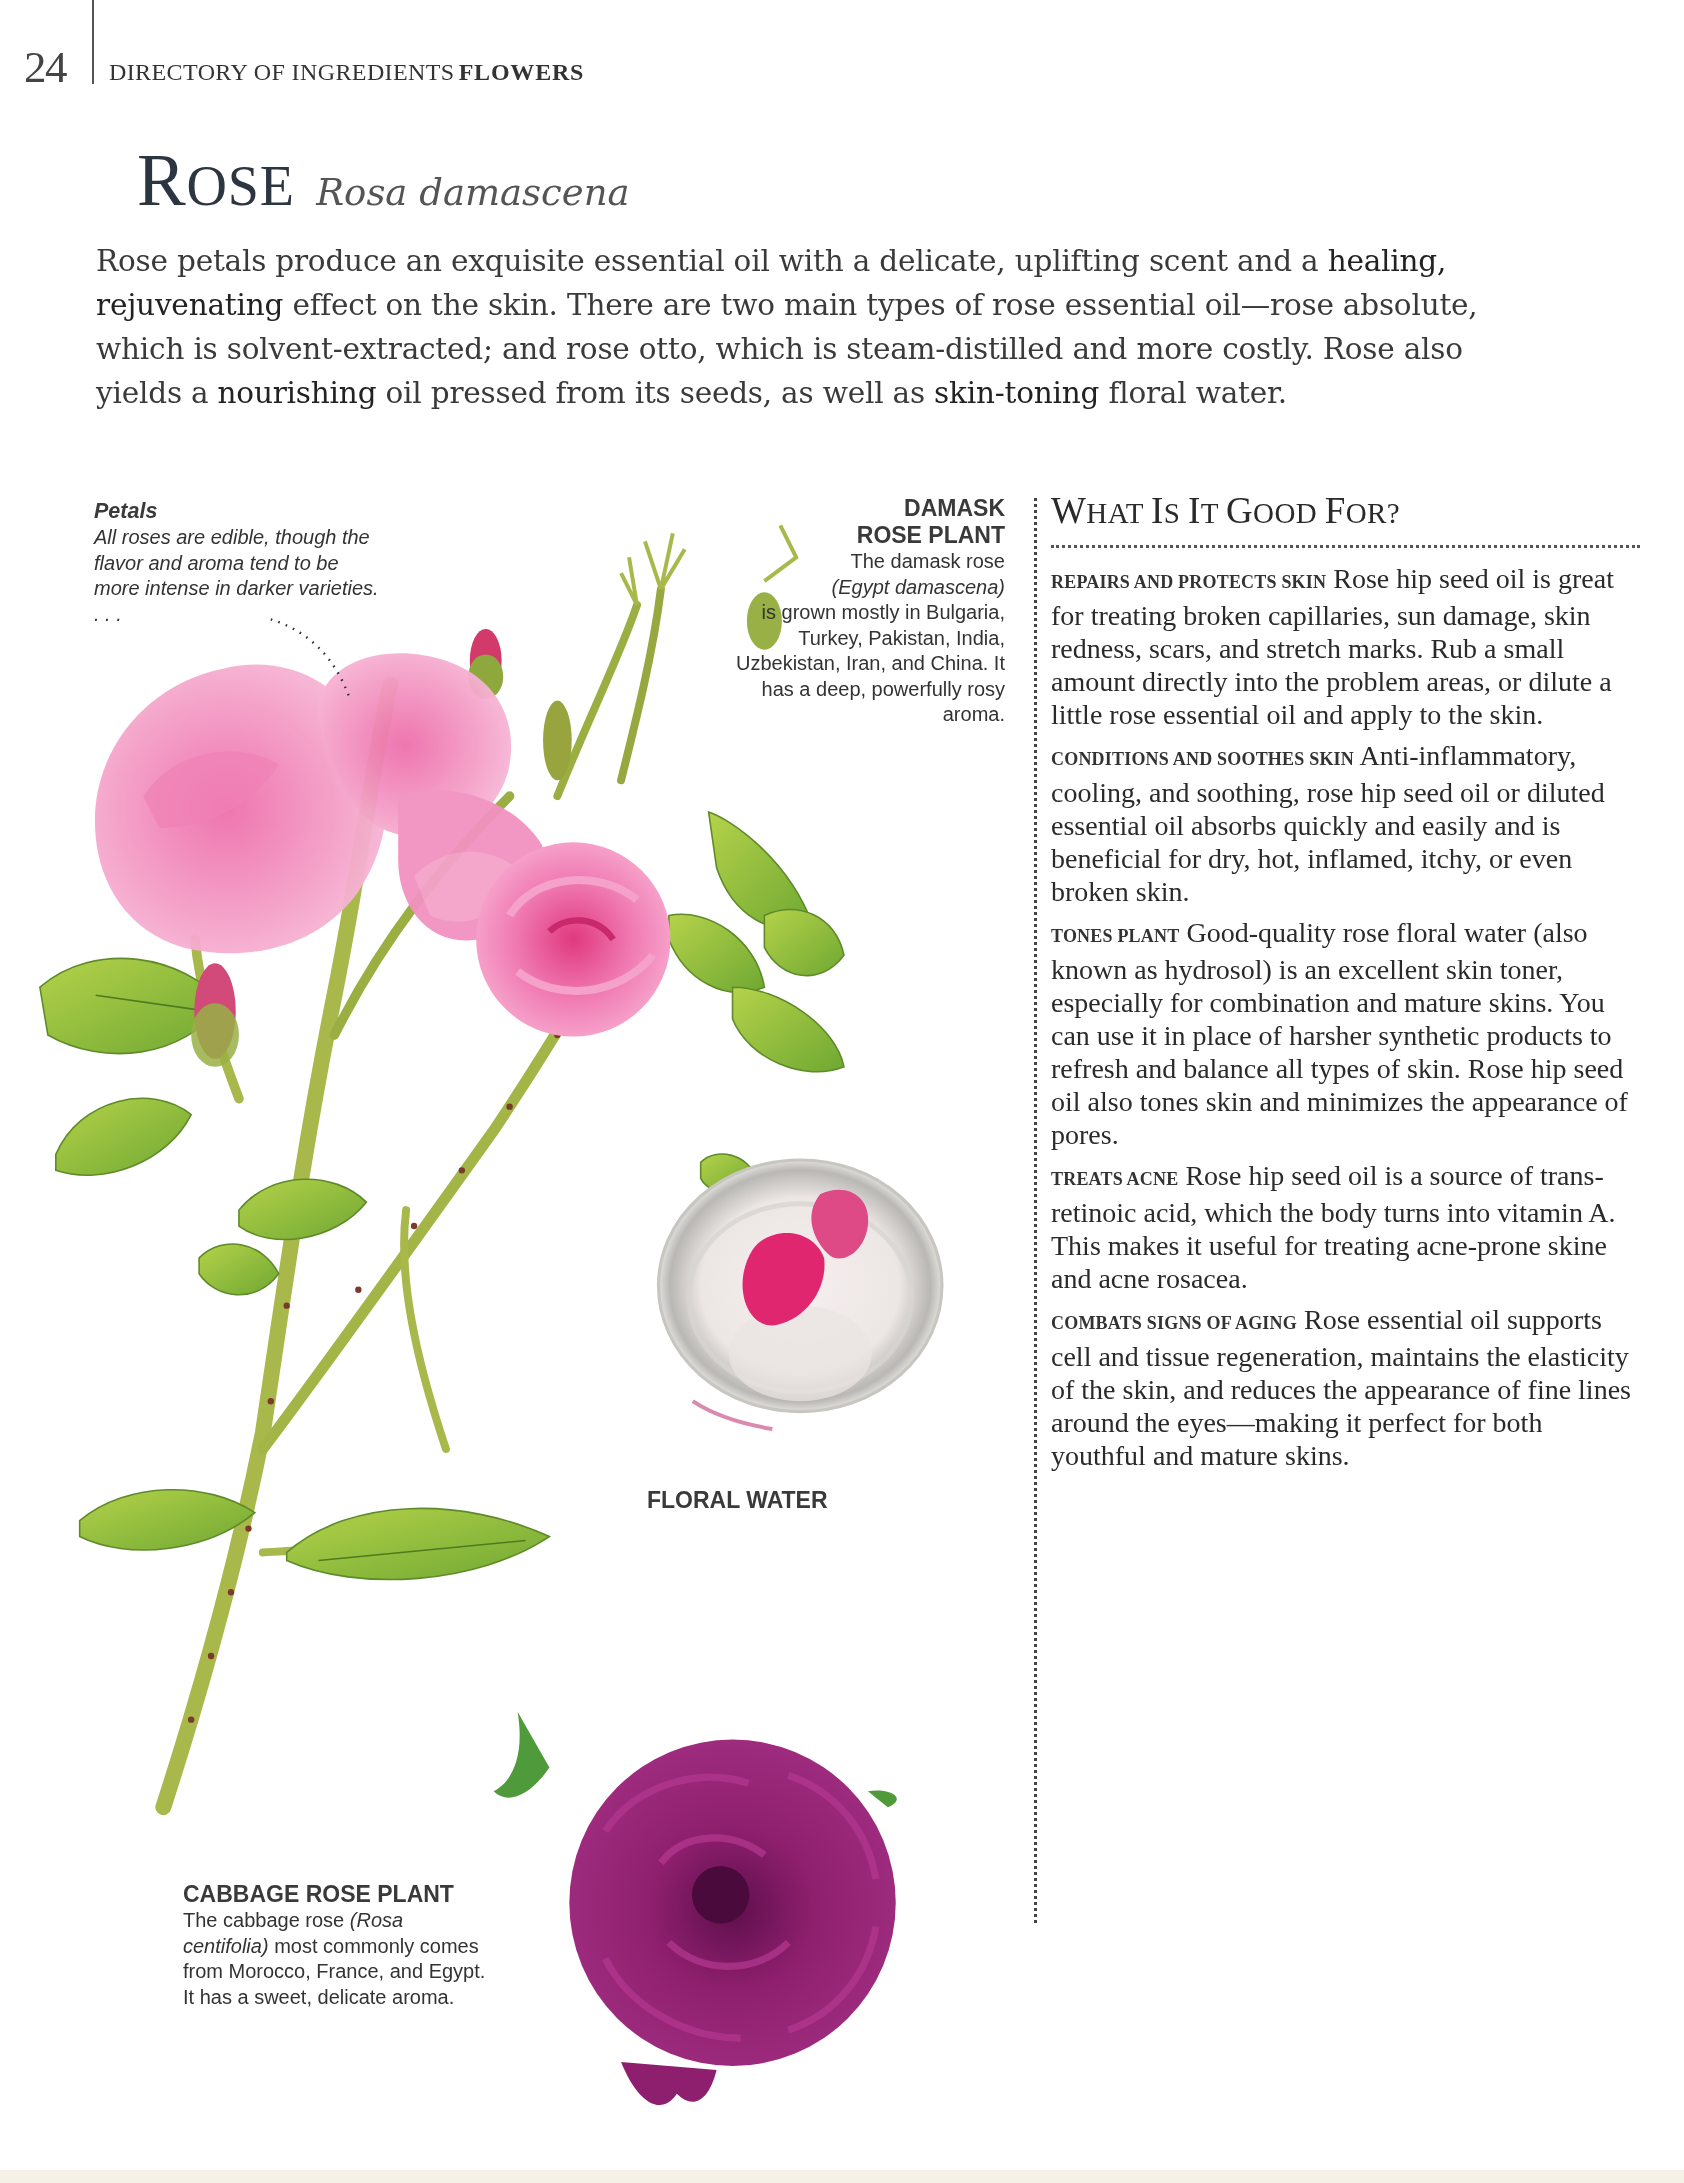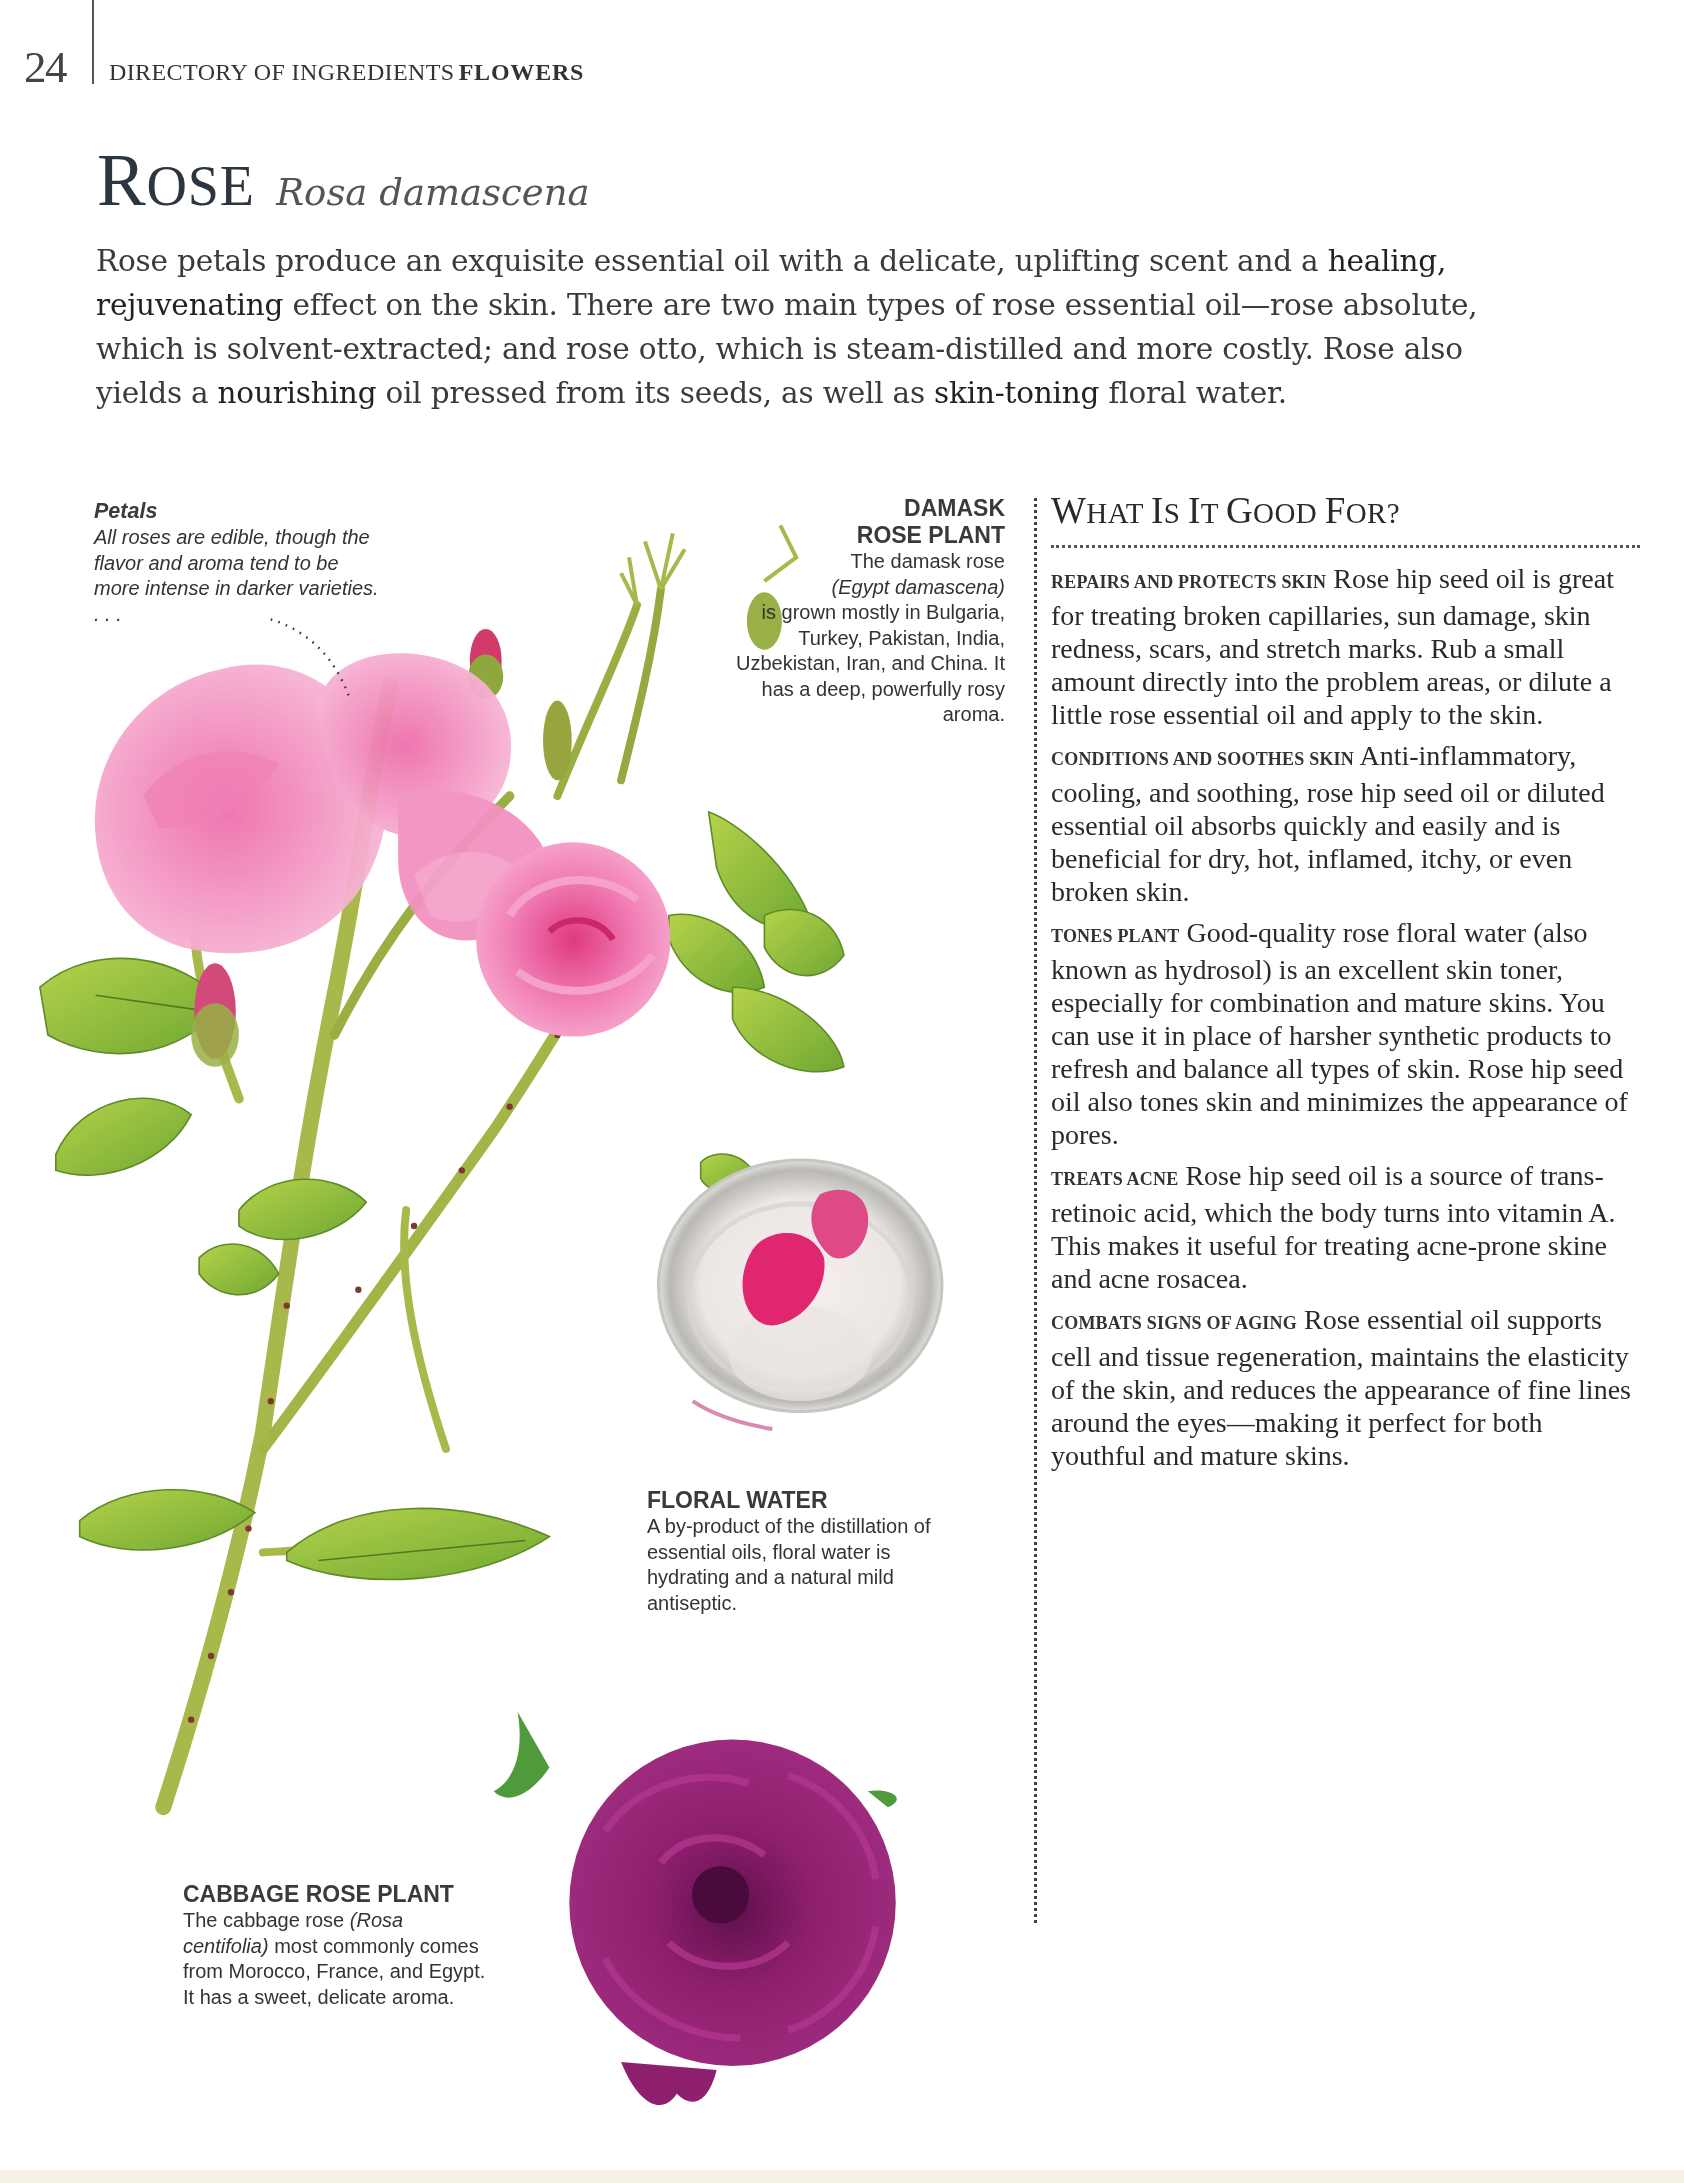--- a/index.html
+++ b/index.html
@@ -6,21 +6,21 @@
   body { width: 1684px; height: 2183px; position: relative; overflow: hidden; font-family: "DejaVu Serif", serif; color: #2a2a2a; }
 
   
   .hdr-rule { position: absolute; left: 92px; top: 0; width: 1.6px; height: 84px; background: #555; }
   .page-num { position: absolute; left: 24px; top: 41px; font-family: "Liberation Serif", serif; font-size: 45px; color: #444; letter-spacing: -1.6px; }
   .running { position: absolute; left: 109px; top: 59px; font-family: "Liberation Serif", serif; font-size: 24px; color: #333; letter-spacing: 0.4px; }
   .running b { font-weight: bold; margin-left: 4px; letter-spacing: 0.8px; }
 
   
   .title { position: absolute; left: 97px; top: 139px; white-space: nowrap; }
-  .title-main { font-family: "Liberation Serif", serif; font-size: 73px; color: #2c3640; letter-spacing: 0.8px; }
+  .title-main { font-family: "Liberation Serif", serif; font-size: 73px; color: #2c3640; letter-spacing: 0.8px; margin-left: 40px; }
   .title-main .sc { font-size: 56px; }
   .title-sci { font-family: "DejaVu Serif", serif; font-style: italic; font-size: 37px; color: #555; margin-left: 17.5px; }
 
   
   .intro { position: absolute; left: 96px; top: 239px; width: 1449px; font-family: "DejaVu Serif", serif; font-size: 29.5px; line-height: 44px; color: #3a3a3a; font-weight: 300; letter-spacing: -0.2px; }
   .intro b { color: #222; }
 
   
   .cap { position: absolute; font-family: "Liberation Sans", sans-serif; color: #333; font-size: 20px; line-height: 25.5px; }
   .cap .h { font-weight: bold; font-size: 23px; line-height: 27px; color: #3a3a3a; display: block; }
@@ -201,21 +201,20 @@
 <div class="cap cap-damask">
   <span class="h">DAMASK</span>
   <span class="h">ROSE PLANT</span>
   <span>The damask rose</span><br>
   <i>(Egypt damascena)</i><br>
   <span>is grown mostly in Bulgaria, Turkey, Pakistan, India, Uzbekistan, Iran, and China. It has a deep, powerfully rosy aroma.</span>
 </div>
 
 <div class="cap cap-floral">
   <span class="h">FLORAL WATER</span>
-  <span>A by-product of the distillation of essential oils, floral water is hydrating and a natural mild antiseptic.</span>
 </div>
 
 <div class="cap cap-cabbage">
   <span class="h">CABBAGE ROSE PLANT</span>
   <span>The cabbage rose </span><i>(Rosa centifolia)</i><span> most commonly comes from Morocco, France, and Egypt. It has a sweet, delicate aroma.</span>
 </div>
 
 <div class="vdiv"></div>
 
 <div class="col">

